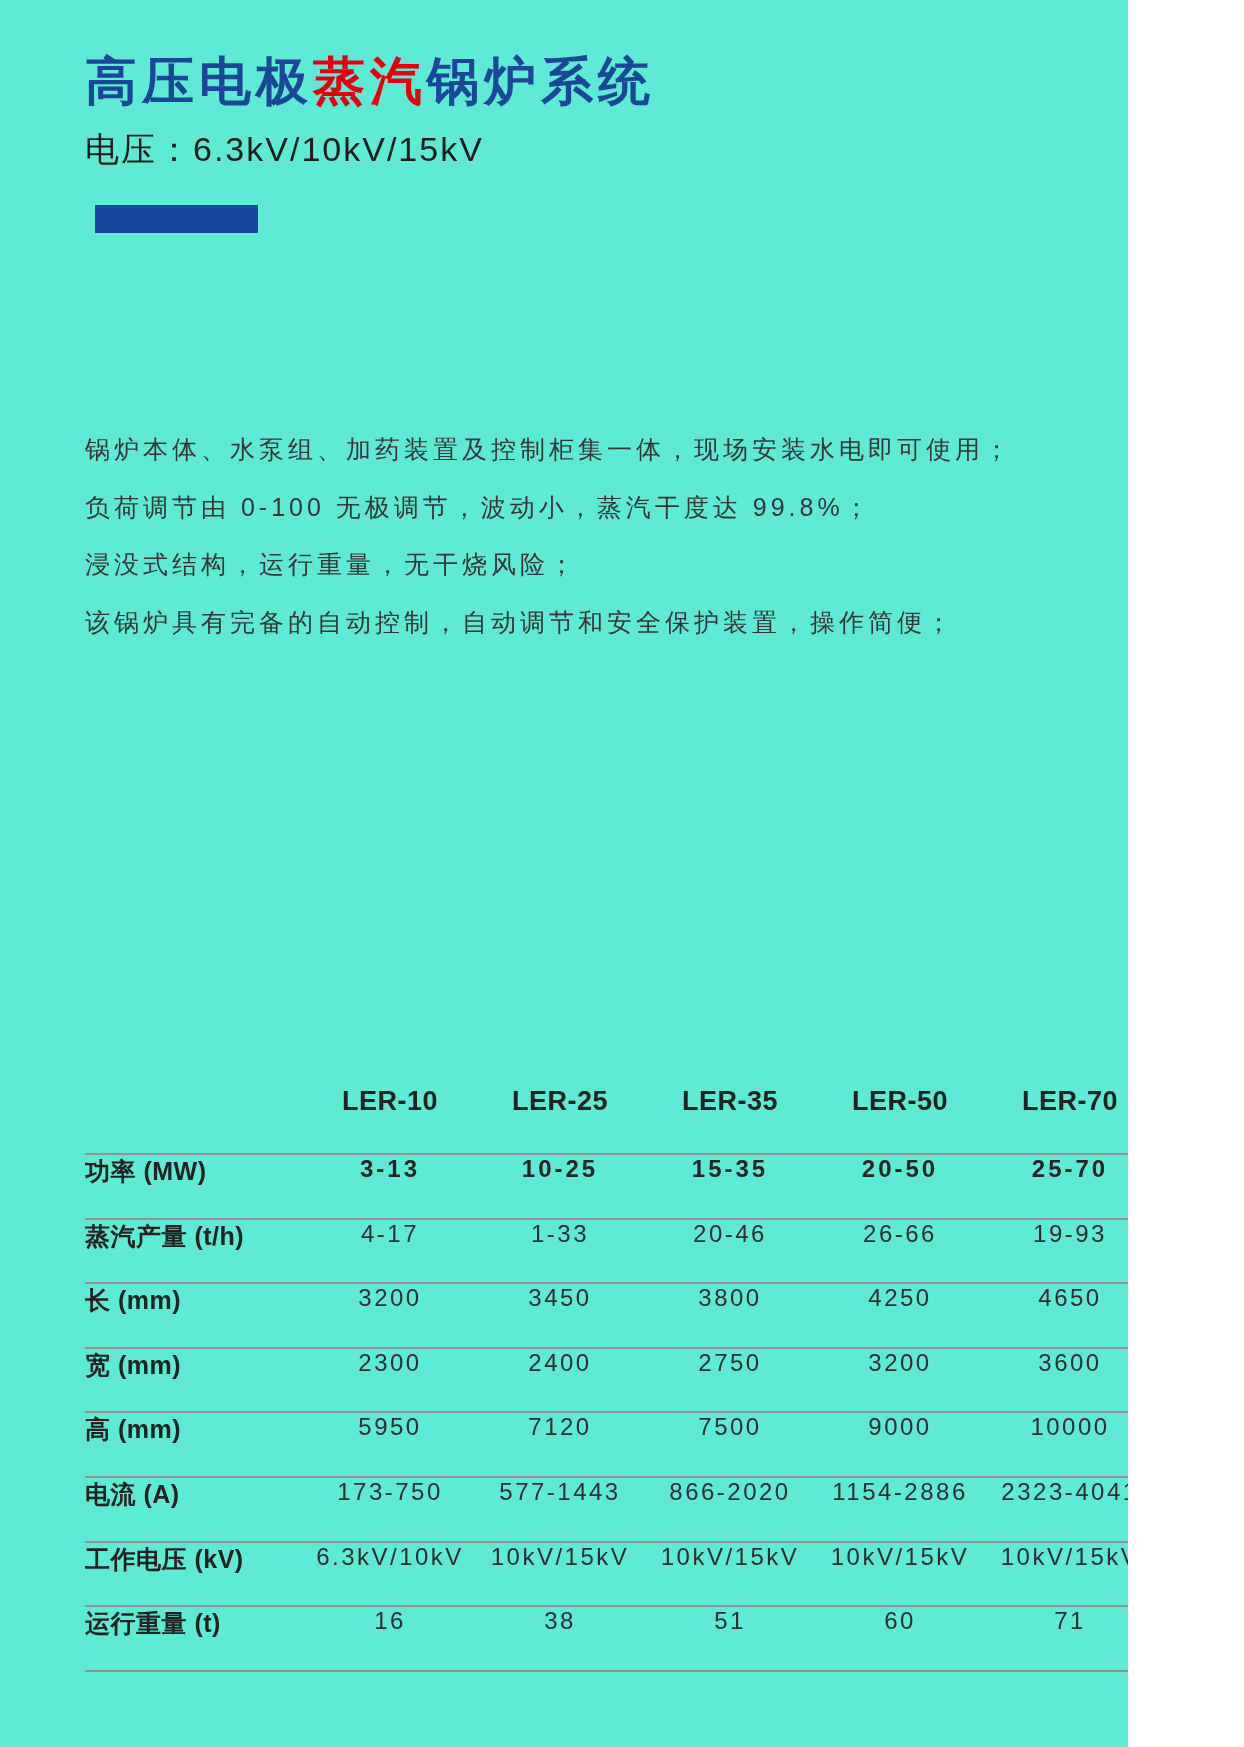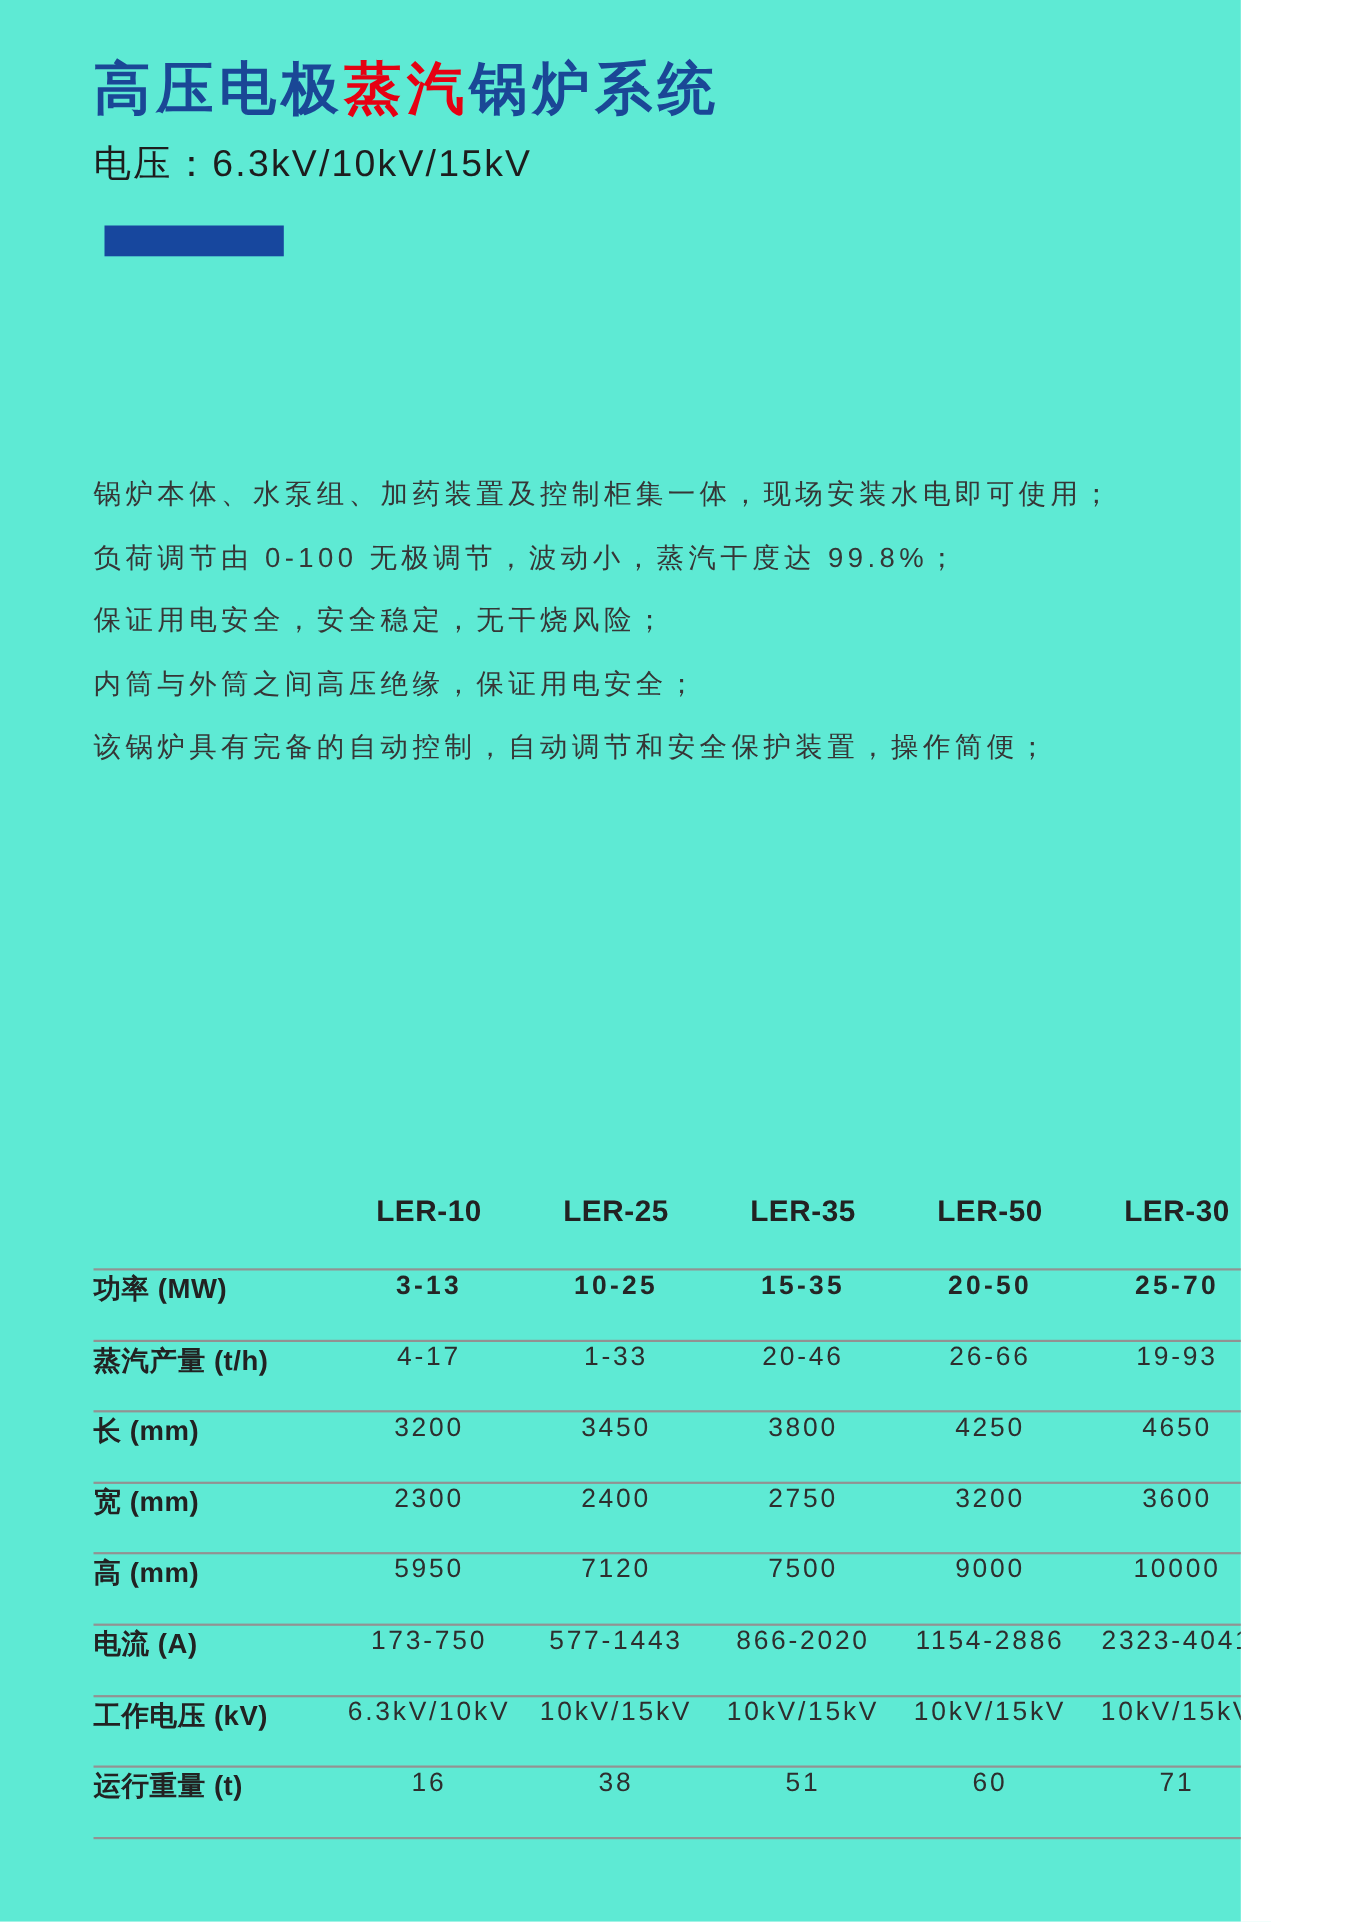--- a/index.html
+++ b/index.html
@@ -119,33 +119,32 @@
     <span class="blue">高压电极</span><span class="red">蒸汽</span><span class="blue">锅炉系统</span>
   </h1>
 
   <div class="subtitle">电压：6.3kV/10kV/15kV</div>
 
   <div class="accent-bar"></div>
 
   <ul class="features" id="features">
       <li class="feature-line">锅炉本体、水泵组、加药装置及控制柜集一体，现场安装水电即可使用；</li>
       <li class="feature-line">负荷调节由 0-100 无极调节，波动小，蒸汽干度达 99.8%；</li>
-      <li class="feature-line">保证用电安全，安全稳定，无干烧风险；</li>
-      <li class="feature-line">内筒与外筒之间高压绝缘，保证用电安全；</li>
+      <li class="feature-line">浸没式结构，运行重量，无干烧风险；</li>
       <li class="feature-line">该锅炉具有完备的自动控制，自动调节和安全保护装置，操作简便；</li>
     </ul>
 
   <div class="spec-table" id="spec-table">
     <div class="t-row t-header" id="t-header">
       <div class="t-label"></div>
     <div class="t-cell">LER-10</div>
         <div class="t-cell">LER-25</div>
         <div class="t-cell">LER-35</div>
         <div class="t-cell">LER-50</div>
-        <div class="t-cell">LER-30</div>
+        <div class="t-cell">LER-70</div>
       </div>
   <div class="t-row t-bold">
         <div class="t-label">功率 (MW)</div>
         <div class="t-cell">3-13</div>
         <div class="t-cell">10-25</div>
         <div class="t-cell">15-35</div>
         <div class="t-cell">20-50</div>
         <div class="t-cell">25-70</div>
       </div>
       <div class="t-row">

